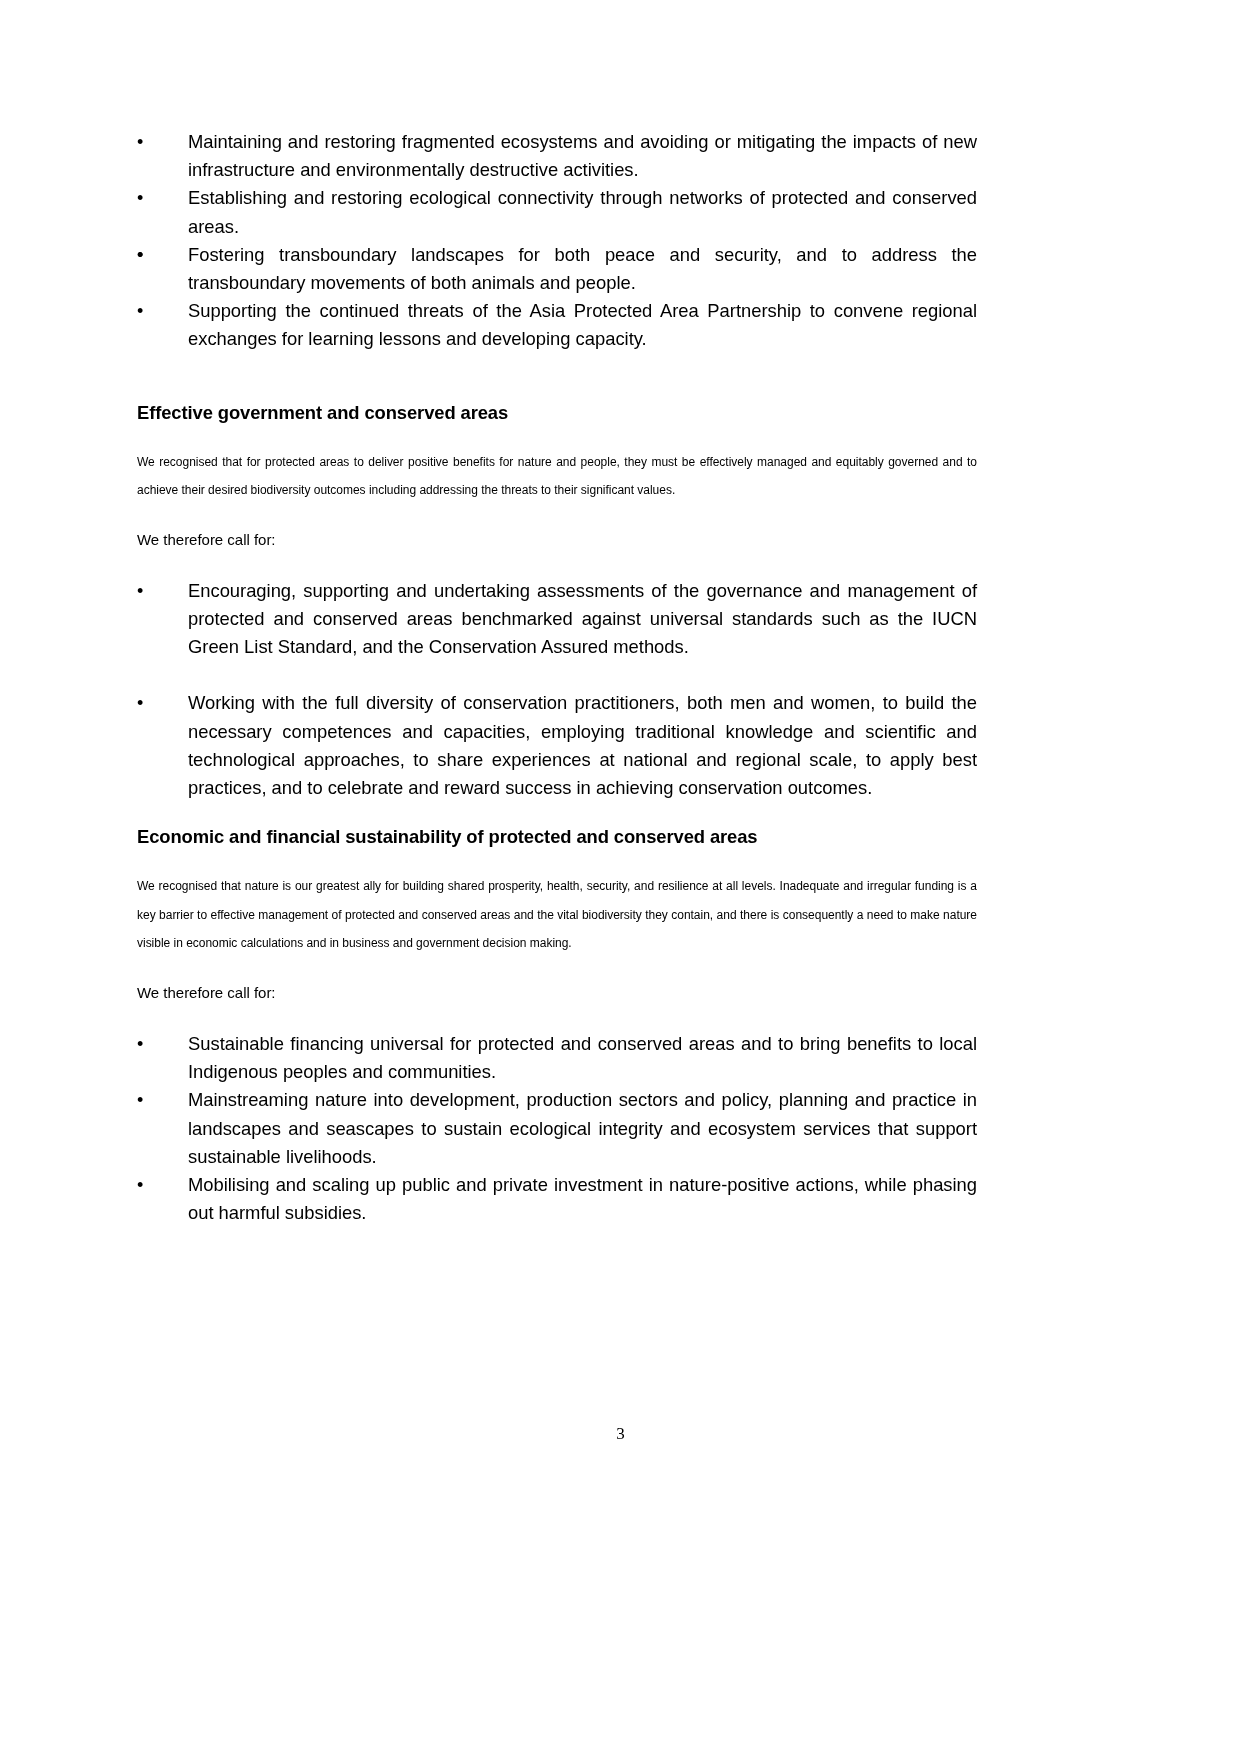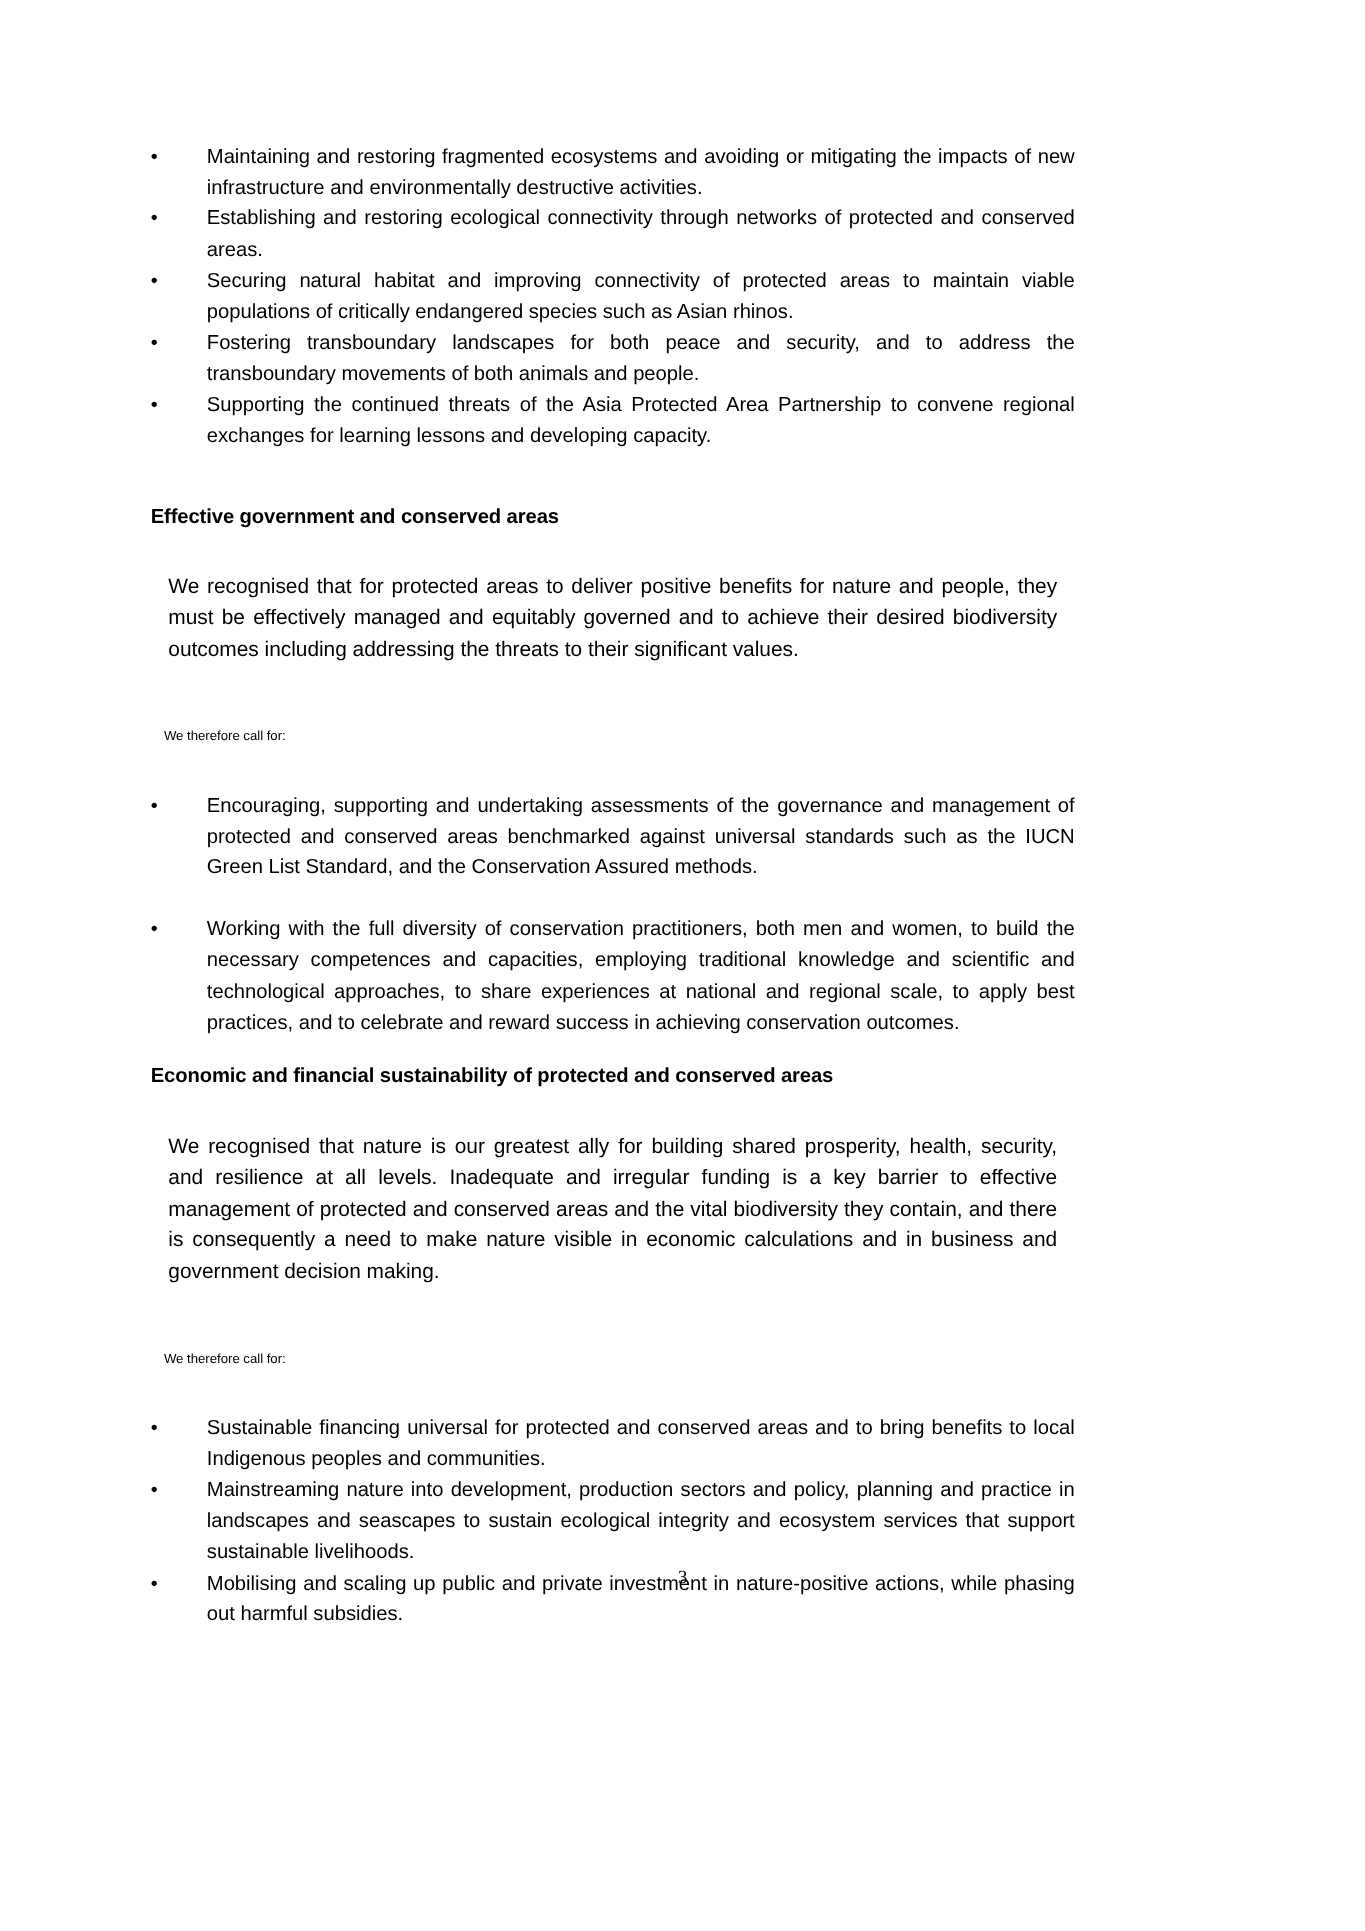--- a/index.html
+++ b/index.html
@@ -54,32 +54,32 @@
     font-size: 18px;
     line-height: 28.2px;
   }
   ul.bullets.spaced > li {
     margin-bottom: 28px;
   }
   ul.bullets.spaced > li:last-child {
     margin-bottom: 0;
   }
   p.para {
-    font-size: 19px;
+    font-size: 12px;
     line-height: 28.4px;
     text-align: justify;
     text-justify: inter-word;
-    margin: 16px;
+    margin: 0;
     letter-spacing: -0.02px;
   }
   p.plain {
-    font-size: 12px;
+    font-size: 15px;
     line-height: 28.4px;
     text-align: left;
-    margin: 12px;
+    margin: 0;
     letter-spacing: -0.02px;
   }
   h2.heading {
     font-size: 18.4px;
     line-height: 26px;
     font-weight: bold;
     margin: 0;
     letter-spacing: -0.1px;
   }
   .gap-after-list { height: 46px; }
@@ -106,21 +106,20 @@
       <li>
         <span class="bullet-dot">•</span>
         <span>Maintaining and restoring fragmented ecosystems and avoiding or mitigating the impacts of new infrastructure and environmentally destructive activities.</span>
       </li>
       <li>
         <span class="bullet-dot">•</span>
         <span>Establishing and restoring ecological connectivity through networks of protected and conserved areas.</span>
       </li>
       <li>
         <span class="bullet-dot">•</span>
-        <span>Securing natural habitat and improving connectivity of protected areas to maintain viable populations of critically endangered species such as Asian rhinos.</span>
       </li>
       <li>
         <span class="bullet-dot">•</span>
         <span>Fostering transboundary landscapes for both peace and security, and to address the transboundary movements of both animals and people.</span>
       </li>
       <li>
         <span class="bullet-dot">•</span>
         <span>Supporting the continued threats of the Asia Protected Area Partnership to convene regional exchanges for learning lessons and developing capacity.</span>
       </li>
     </ul>

